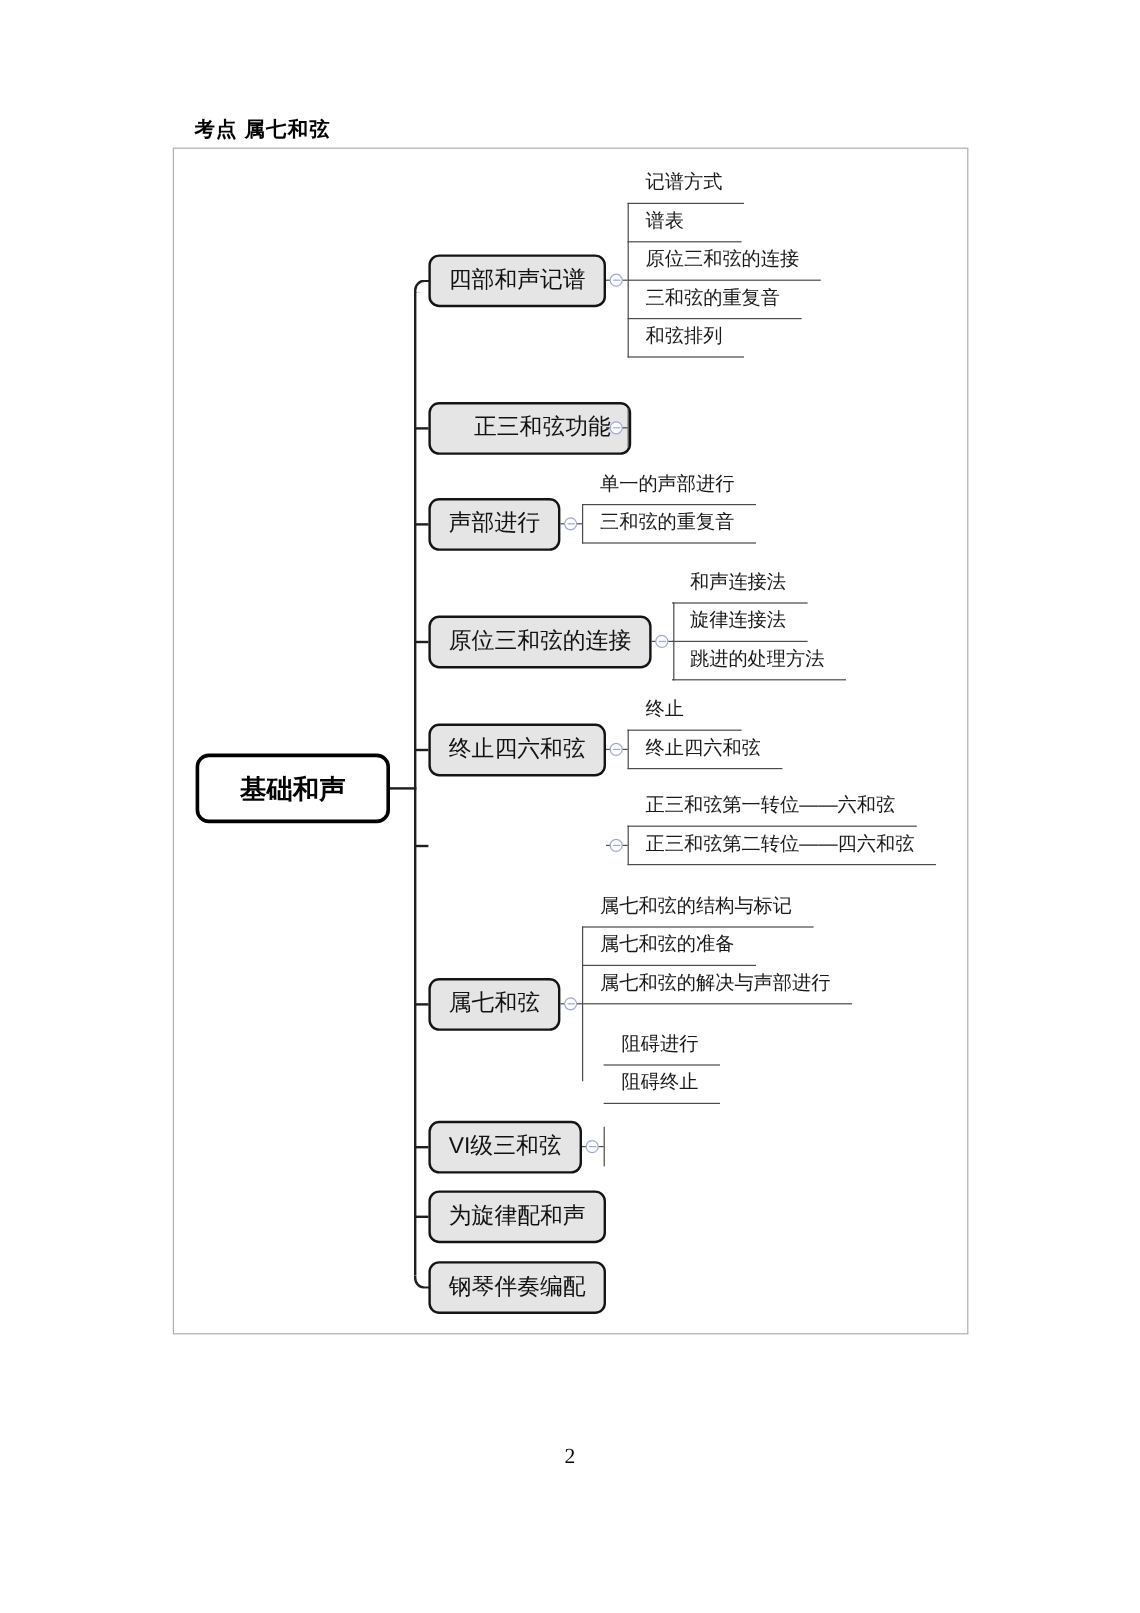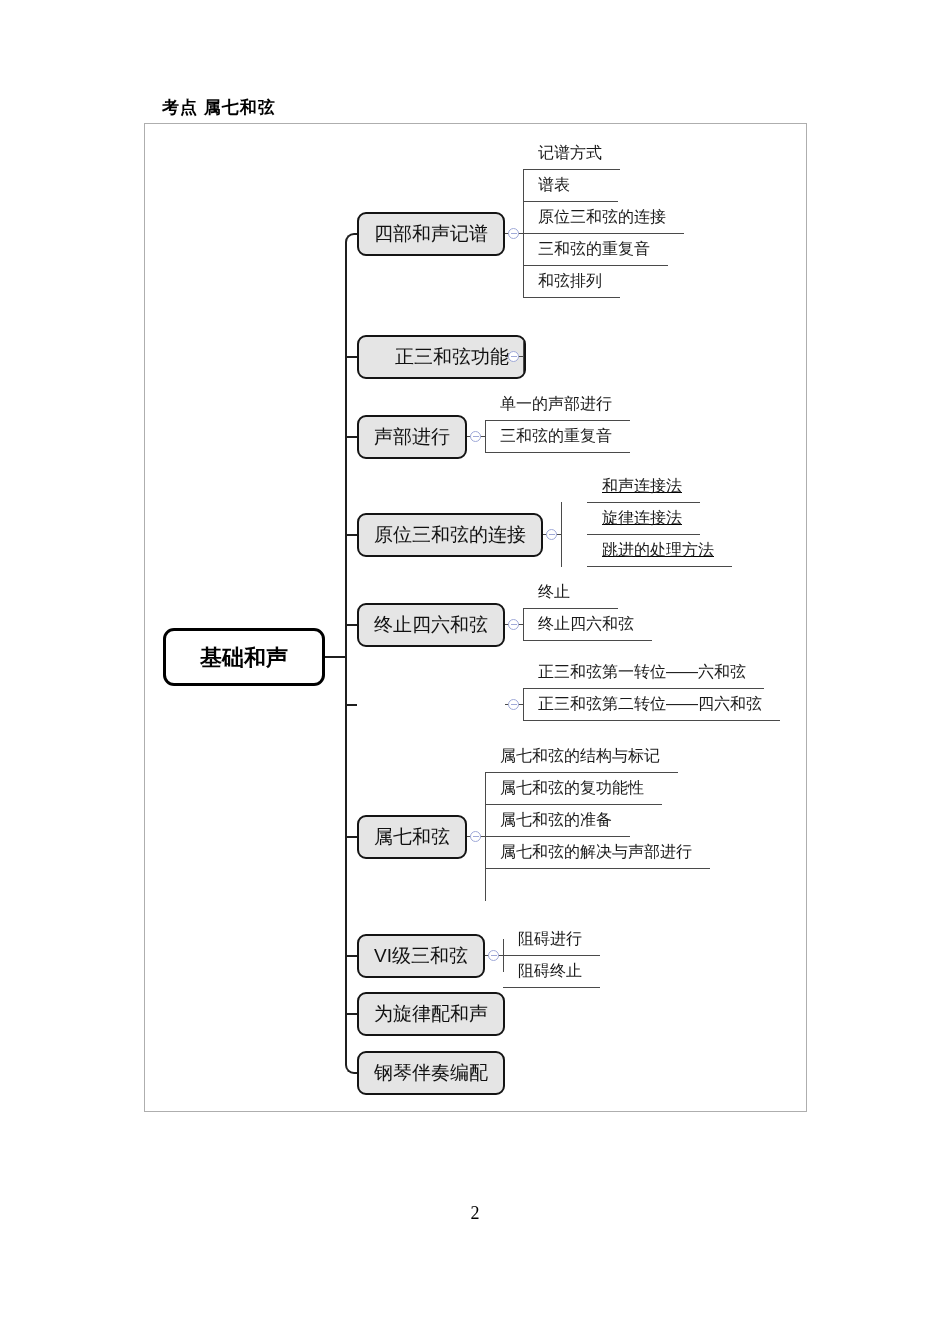--- a/index.html
+++ b/index.html
@@ -111,21 +111,21 @@
     <div class="abs collapse" style="left: 470px; top: 431px;"></div>
     <div class="abs vline" style="left: 485px; top: 420px; height: 33px;"></div>
     <div class="abs " style="left: 485px; top: 389px;">
       <div class="crow">单一的声部进行</div>
       <div class="crow">三和弦的重复音</div>
     </div>
     <div class="abs pbox" style="left: 357px; top: 535px;">原位三和弦的连接</div>
     <div class="abs hthin" style="left: 543px; top: 534px; width: 18px;"></div>
     <div class="abs collapse" style="left: 546px; top: 529px;"></div>
     <div class="abs vline" style="left: 561px; top: 502px; height: 65px;"></div>
-    <div class="abs " style="left: 587px; top: 471px; text-decoration: underline;">
+    <div class="abs " style="left: 560px; top: 471px;">
       <div class="crow">和声连接法</div>
       <div class="crow">旋律连接法</div>
       <div class="crow">跳进的处理方法</div>
     </div>
     <div class="abs pbox" style="left: 357px; top: 625px;">终止四六和弦</div>
     <div class="abs hthin" style="left: 505px; top: 624px; width: 18px;"></div>
     <div class="abs collapse" style="left: 508px; top: 619px;"></div>
     <div class="abs vline" style="left: 523px; top: 608px; height: 33px;"></div>
     <div class="abs " style="left: 523px; top: 577px;">
       <div class="crow">终止</div>
@@ -137,29 +137,28 @@
     <div class="abs " style="left: 523px; top: 657px;">
       <div class="crow">正三和弦第一转位——六和弦</div>
       <div class="crow">正三和弦第二转位——四六和弦</div>
     </div>
     <div class="abs pbox" style="left: 357px; top: 837px;">属七和弦</div>
     <div class="abs hthin" style="left: 467px; top: 836px; width: 18px;"></div>
     <div class="abs collapse" style="left: 470px; top: 831px;"></div>
     <div class="abs vline" style="left: 485px; top: 772px; height: 129px;"></div>
     <div class="abs " style="left: 485px; top: 741px;">
       <div class="crow">属七和弦的结构与标记</div>
-      <div class="crow">属七和弦的复功能性</div>
       <div class="crow">属七和弦的准备</div>
       <div class="crow">属七和弦的解决与声部进行</div>
     </div>
     <div class="abs pbox" style="left: 357px; top: 956px;">VI级三和弦</div>
     <div class="abs hthin" style="left: 485px; top: 955px; width: 18px;"></div>
     <div class="abs collapse" style="left: 488px; top: 950px;"></div>
     <div class="abs vline" style="left: 503px; top: 939px; height: 33px;"></div>
-    <div class="abs " style="left: 503px; top: 924px; text-align: right;">
+    <div class="abs " style="left: 503px; top: 856px; text-align: right;">
       <div class="crow">阻碍进行</div>
       <div class="crow">阻碍终止</div>
     </div>
     <div class="abs pbox" style="left: 357px; top: 1014px;">为旋律配和声</div>
     <div class="abs pbox" style="left: 357px; top: 1073px;">钢琴伴奏编配</div>
   </div>
 
 <div class="abs root">基础和声</div>
 
 <div class="abs" id="page-number">2</div>

